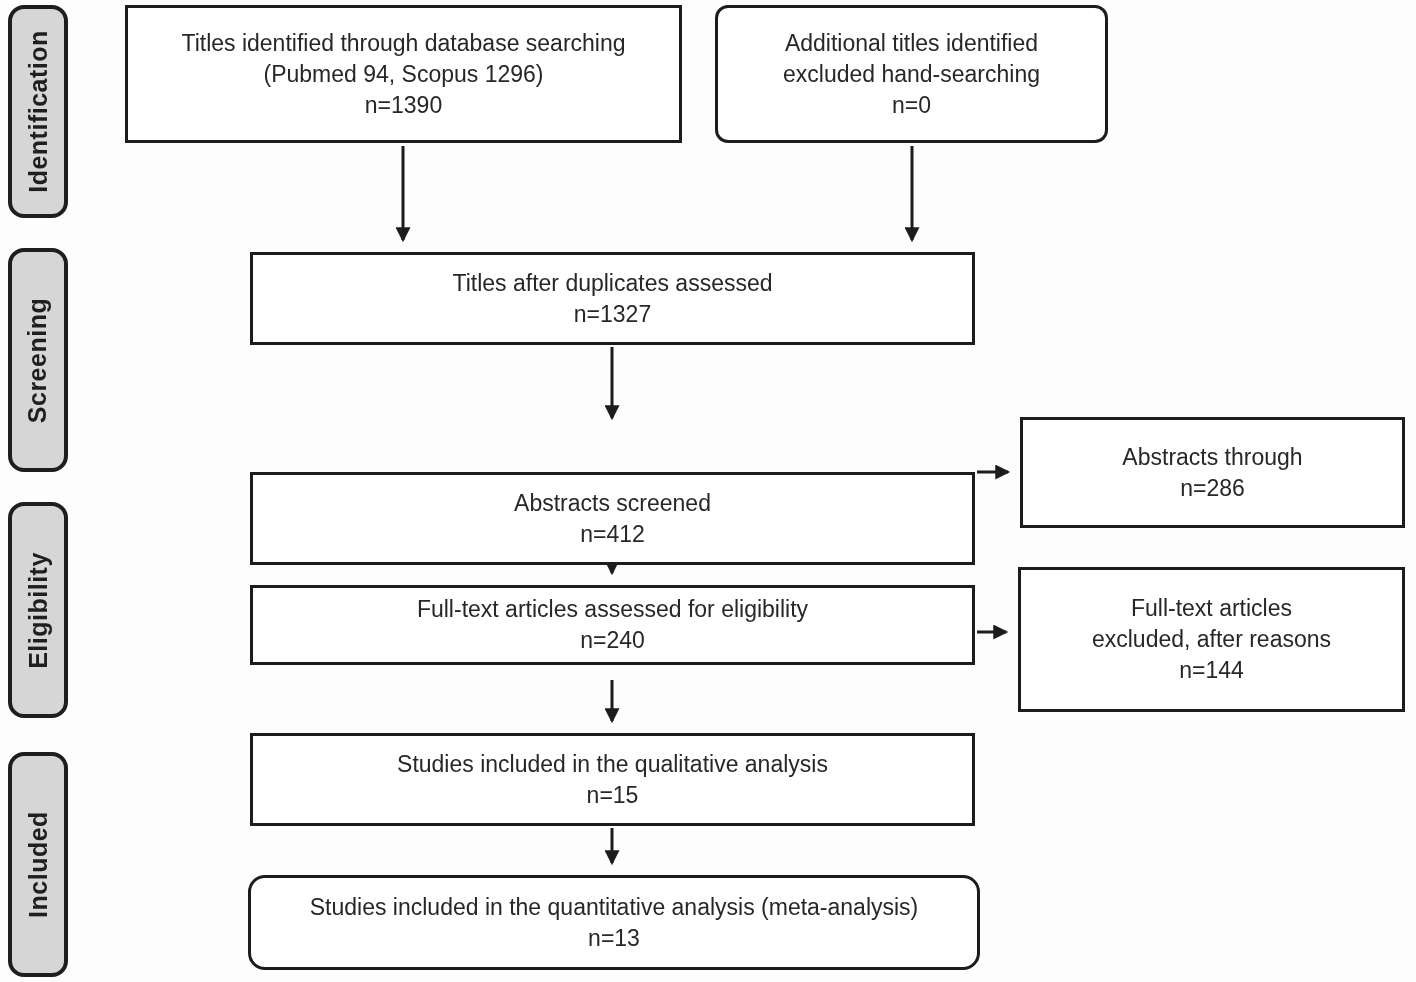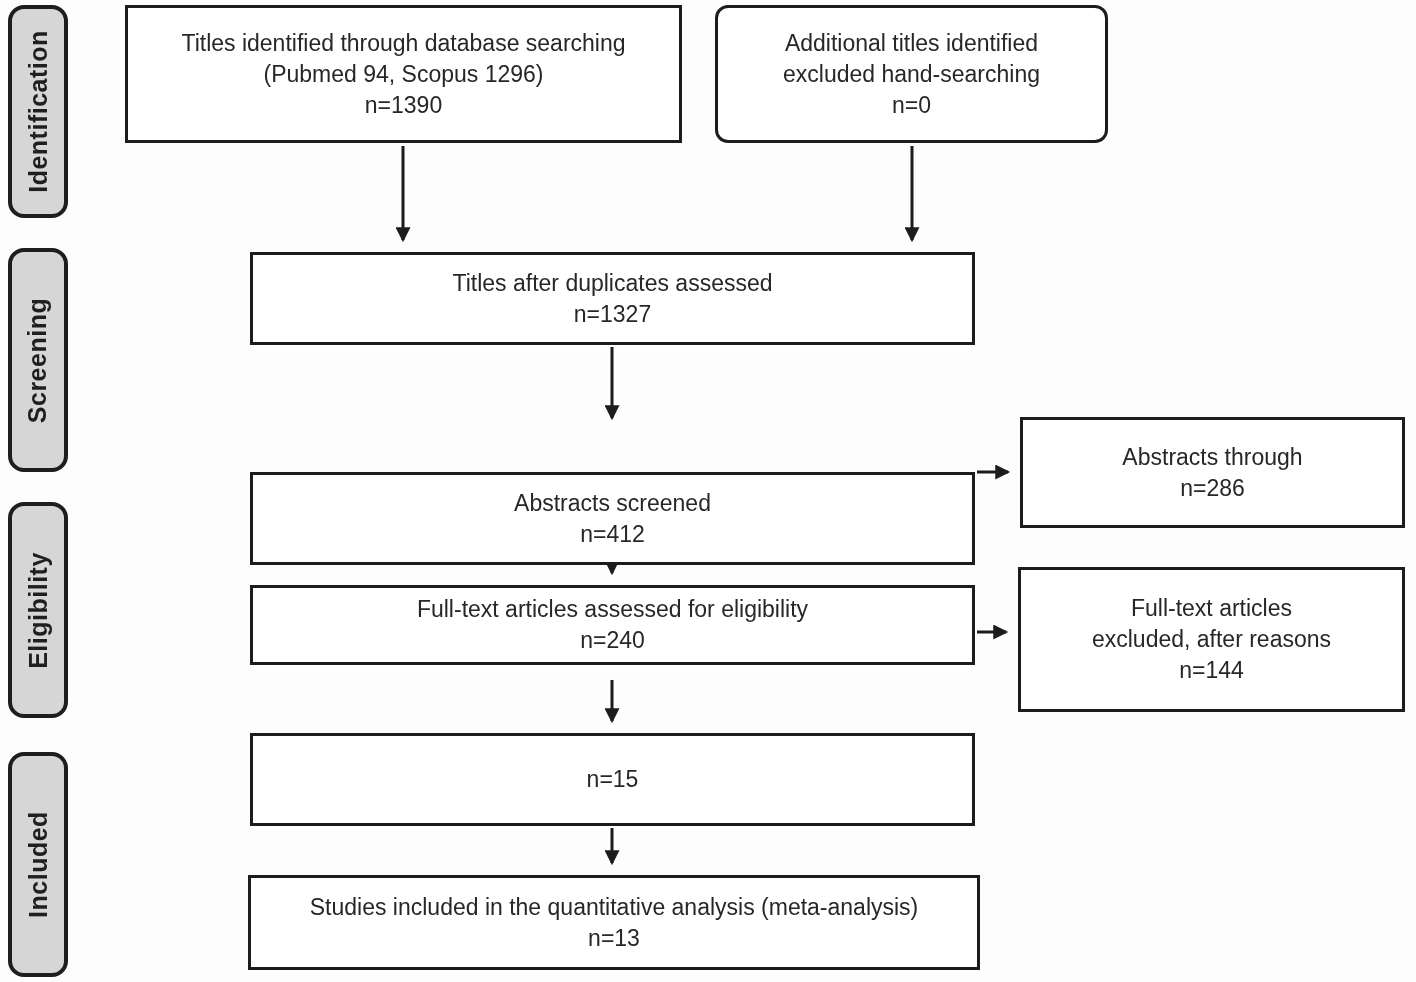--- a/index.html
+++ b/index.html
@@ -123,20 +123,21 @@
     <div>Full-text articles assessed for eligibility</div>
     <div>n=240</div>
   </div>
   <div class="flow-box" style="left:1018px; top:567px; width:387px; height:145px;">
     <div>Full-text articles</div>
     <div>excluded, after reasons</div>
     <div>n=144</div>
   </div>
 
   <div class="flow-box" style="left:250px; top:733px; width:725px; height:93px;">
+    <div>Studies included in the qualitative analysis</div>
     <div>n=15</div>
   </div>
-  <div class="flow-box" style="left:248px; top:875px; width:732px; height:95px;">
+  <div class="flow-box" style="left:248px; top:875px; width:732px; height:95px;border-radius:17px;">
     <div>Studies included in the quantitative analysis (meta-analysis)</div>
     <div>n=13</div>
   </div>
 
 </div>
 
 </body></html>

